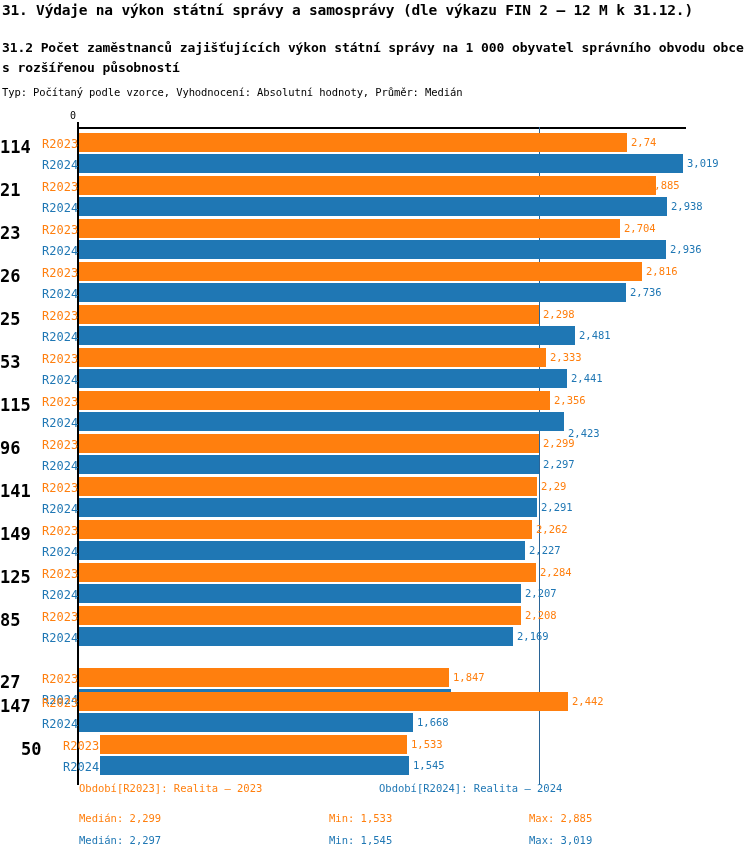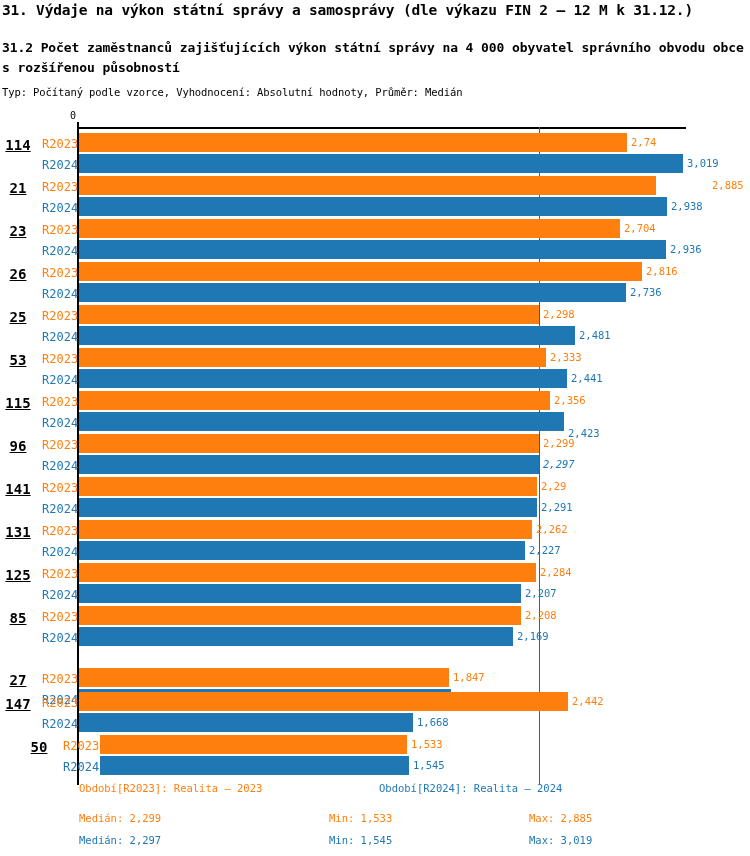--- a/index.html
+++ b/index.html
@@ -99,25 +99,24 @@
     position: absolute;
     left: 0;
     width: 750px;
     height: 43px;
   }
   .rowlabel {
     position: absolute;
     left: 0;
     top: 6px;
     width: 36px;
-    text-align: center;
-    font-size: 14px;
+    text-align: left;
+    font-size: 17px;
     font-weight: bold;
     color: #000000;
-    text-decoration: underline;
   }
   .serieslabel {
     position: absolute;
     font-size: 12px;
     white-space: nowrap;
   }
   .serieslabel.s0 { left: 42px; top: 6px; color: #ff7f0e; }
   .serieslabel.s1 { left: 42px; top: 27px; color: #1f77b4; }
 
   .bar {
@@ -157,21 +156,21 @@
   #min-2023 { left: 329px; top: 34px; }
   #max-2023 { left: 529px; top: 34px; }
   #med-2024 { left: 79px; top: 56px; }
   #min-2024 { left: 329px; top: 56px; }
   #max-2024 { left: 529px; top: 56px; }
 </style>
 </head>
 <body>
 
 <div id="title">31. Výdaje na výkon státní správy a samosprávy (dle výkazu FIN 2 – 12 M k 31.12.)</div>
-<div id="subtitle">31.2 Počet zaměstnanců zajišťujících výkon státní správy na 4 000 obyvatel správního obvodu obce s rozšířenou působností</div>
+<div id="subtitle">31.2 Počet zaměstnanců zajišťujících výkon státní správy na 1 000 obyvatel správního obvodu obce s rozšířenou působností</div>
 <div id="typeline">Typ: Počítaný podle vzorce, Vyhodnocení: Absolutní hodnoty, Průměr: Medián</div>
 
 <div id="plot">
   <div id="zero-tick-label">0</div>
   <div id="zero-tick-mark"></div>
   <div id="axis-top"></div>
   <div id="axis-left" style="height: 658px;"></div>
   <div id="median-line" style="left: 539px; background: rgb(42, 100, 150); height: 658px;"></div>
   <div id="groups">
       <div class="group" style="top: 23px;">
@@ -180,21 +179,21 @@
         <div class="bar s0" style="width: 548px;"></div>
         <div class="valuelabel s0" style="left: 631px;">2,74</div>
         <div class="serieslabel s1">R2024</div>
         <div class="bar s1" style="width: 604px;"></div>
         <div class="valuelabel s1" style="left: 687px;">3,019</div>
       </div>
       <div class="group" style="top: 66px;">
         <div class="rowlabel">21</div>
         <div class="serieslabel s0">R2023</div>
         <div class="bar s0" style="width: 577px;"></div>
-        <div class="valuelabel s0" style="left: 688px; margin-left: 24px;">2,885</div>
+        <div class="valuelabel s0" style="left: 624px; margin-left: 24px;">2,885</div>
         <div class="serieslabel s1">R2024</div>
         <div class="bar s1" style="width: 588px;"></div>
         <div class="valuelabel s1" style="left: 671px;">2,938</div>
       </div>
       <div class="group" style="top: 109px;">
         <div class="rowlabel">23</div>
         <div class="serieslabel s0">R2023</div>
         <div class="bar s0" style="width: 541px;"></div>
         <div class="valuelabel s0" style="left: 624px;">2,704</div>
         <div class="serieslabel s1">R2024</div>
@@ -237,33 +236,33 @@
         <div class="bar s1" style="width: 485px;"></div>
         <div class="valuelabel s1" style="left: 568px; margin-top: 12px;">2,423</div>
       </div>
       <div class="group" style="top: 324px;">
         <div class="rowlabel">96</div>
         <div class="serieslabel s0">R2023</div>
         <div class="bar s0" style="width: 460px;"></div>
         <div class="valuelabel s0" style="left: 543px;">2,299</div>
         <div class="serieslabel s1">R2024</div>
         <div class="bar s1" style="width: 460px;"></div>
-        <div class="valuelabel s1" style="left: 543px; font-style: italic;">2,297</div>
+        <div class="valuelabel s1" style="left: 543px;">2,297</div>
       </div>
       <div class="group" style="top: 367px;">
         <div class="rowlabel">141</div>
         <div class="serieslabel s0">R2023</div>
         <div class="bar s0" style="width: 458px;"></div>
         <div class="valuelabel s0" style="left: 541px;">2,29</div>
         <div class="serieslabel s1">R2024</div>
         <div class="bar s1" style="width: 458px;"></div>
         <div class="valuelabel s1" style="left: 541px;">2,291</div>
       </div>
       <div class="group" style="top: 410px;">
-        <div class="rowlabel">131</div>
+        <div class="rowlabel">149</div>
         <div class="serieslabel s0">R2023</div>
         <div class="bar s0" style="width: 453px;"></div>
         <div class="valuelabel s0" style="left: 536px;">2,262</div>
         <div class="serieslabel s1">R2024</div>
         <div class="bar s1" style="width: 446px;"></div>
         <div class="valuelabel s1" style="left: 529px;">2,227</div>
       </div>
       <div class="group" style="top: 453px;">
         <div class="rowlabel">125</div>
         <div class="serieslabel s0">R2023</div>

